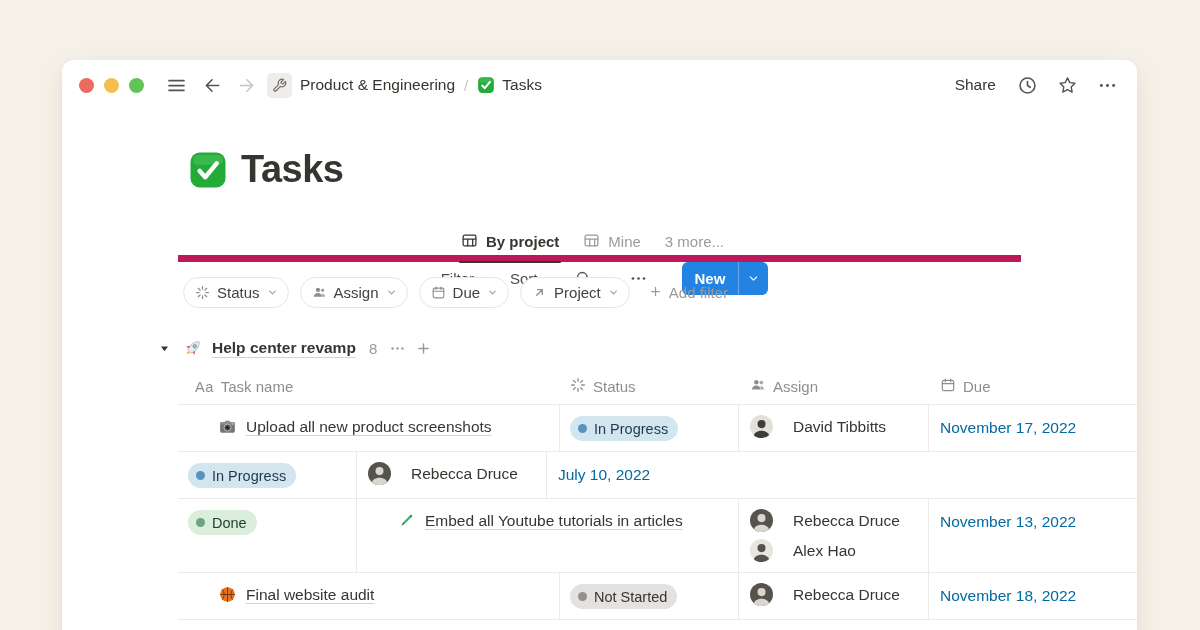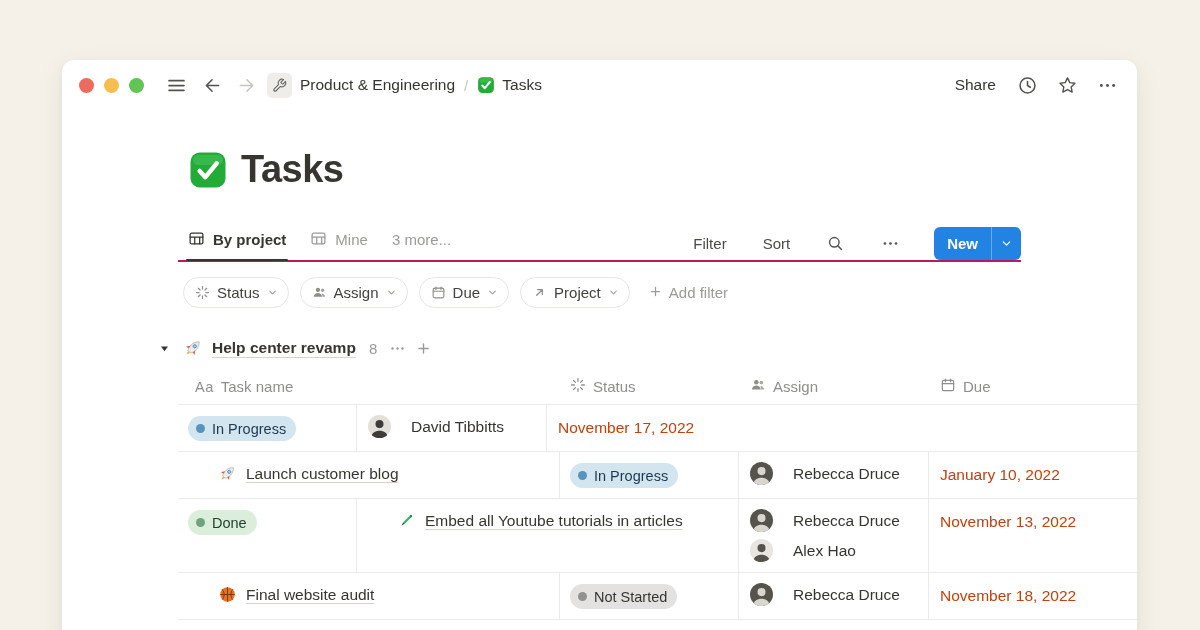--- a/index.html
+++ b/index.html
@@ -32,21 +32,21 @@
   .bc-page .pg-ic svg { width:18px; height:18px; display:block; }
   .tb-spacer { flex:1; }
   .share-btn { font-size:15.5px; color:#37352F; background:none; border:none; margin-right:21px; cursor:pointer; }
   .tb-right { display:flex; align-items:center; gap:19px; color:#46443F; }
   
   .content { padding:0 116px; }
   .title-row { display:flex; align-items:center; gap:13px; margin:38px 0 0 10px; }
   .title-icon svg { width:40px; height:40px; display:block; }
   .page-title { font-size:38px; font-weight:700; letter-spacing:-.5px; color:#37352F; }
   
-  .tabs-row { display:flex; align-items:flex-end; margin-top:30px; border-bottom:2px solid #be185d; height:41px; padding-left:10px; }
+  .tabs-row { display:flex; align-items:center; margin-top:30px; border-bottom:7px solid #be185d; height:41px; padding-left:10px;flex-direction:column; }
   .tab { display:flex; align-items:center; gap:8px; font-size:15px; height:41px; margin-right:24px; color:#9B9A97; position:relative; cursor:pointer; }
   .tab svg { width:17px; height:17px; }
   .tab.active { color:#37352F; font-weight:700; }
   .tab.active::after { content:""; position:absolute; left:-2px; right:-2px; bottom:-1px; height:2px; background:#37352F; border-radius:1px; }
   .view-controls { display:flex; align-items:center; gap:36px; color:#55534E; }
   .vc-label { font-size:15px; color:#4C4A45; cursor:pointer; }
   .view-controls .icon-btn svg { width:19px; height:19px; }
   .new-btn { display:flex; align-items:stretch; height:33px; border-radius:6px; overflow:hidden; background:#2383E2; color:#fff; margin-left:-2px; cursor:pointer; }
   .new-main { display:flex; align-items:center; padding:0 13px; font-size:15px; font-weight:700; }
   .new-divider { width:1px; background:rgba(255,255,255,.32); }
@@ -89,21 +89,21 @@
   .td-status { width:179px; border-right:1px solid #EBEAE8; padding-left:10px; padding-top:11px; }
   .pill { display:inline-flex; align-items:center; gap:7px; height:25px; padding:0 10px 0 8px; border-radius:13px; font-size:14.5px; white-space:nowrap; cursor:pointer; }
   .pill .dot { width:9px; height:9px; border-radius:50%; }
   .pill.blue  { background:#D3E5EF; color:#1A3A50;justify-content:center; }  .pill.blue .dot  { background:#5693BE; }
   .pill.green { background:#DBEDDB; color:#1F3D2B; }  .pill.green .dot { background:#6FA37F; }
   .pill.gray  { background:#E3E2E0; color:#37352F; }  .pill.gray .dot  { background:#93918D; }
   .td-assign { width:190px; border-right:1px solid #EBEAE8; padding-left:11px; display:flex; flex-direction:column; gap:7px; }
   .assignee { display:flex; align-items:center; gap:20px; font-size:15.5px; color:#37352F; cursor:pointer; }
   .avatar { width:23px; height:23px; border-radius:50%; overflow:hidden; flex:none; }
   .avatar svg { width:100%; height:100%; display:block; }
-  .td-due { width:208px; padding-left:11px; padding-top:11px; font-size:15.5px; color:#c2410c; line-height:1.5; cursor:pointer; }
+  .td-due { width:208px; padding-left:11px; padding-top:11px; font-size:15.5px; color:#0369a1; line-height:1.5; cursor:pointer; }
 </style>
 </head>
 <body style="background: rgb(245, 240, 232);">
 
 <div class="window">
 
   <div class="topbar">
     <div class="traffic">
       <span class="light" style="background:#EC6A5E"></span>
       <span class="light" style="background:#F5BE4F"></span>
@@ -348,20 +348,33 @@
           <div class="th c-due">
             <span><svg viewBox="0 0 24 24" fill="none" stroke="currentColor" stroke-width="1.8" stroke-linecap="round" stroke-linejoin="round">
                 <rect x="3.5" y="5" width="17" height="15.5" rx="2.5"></rect>
                 <path d="M3.5 10h17M8 3.2V7M16 3.2V7"></path>
               </svg></span>
             <span>Due</span>
           </div>
         </div>
       <div id="tbody-host">
           <div class="trow">
+            <div class="td td-name">
+              <span class="row-icon">
+                <svg viewBox="0 0 24 24">
+                  <path d="M8.3 6.8l1.2-2h5l1.2 2z" fill="#8A8A8A"></path>
+                  <rect x="2.7" y="6.6" width="18.6" height="13.2" rx="2" fill="#757575"></rect>
+                  <rect x="2.7" y="6.6" width="18.6" height="3" fill="#8E8E8E"></rect>
+                  <circle cx="12" cy="13.4" r="4.4" fill="#4E4E4E" stroke="#CFCFCF" stroke-width="1"></circle>
+                  <circle cx="12" cy="13.4" r="2" fill="#242424"></circle>
+                  <rect x="17.4" y="8.1" width="2.6" height="1.5" rx=".75" fill="#DADADA"></rect>
+                </svg>
+              </span>
+              <span class="name-text">Upload all new product screenshots</span>
+            </div>
             <div class="td td-status"><span class="pill blue">
                 <span class="dot blue"></span>
                 <span>In Progress</span>
               </span></div>
             <div class="td td-assign">
               <div class="assignee">
                 <span class="avatar">
                   <svg viewBox="0 0 24 24">
                     <rect width="24" height="24" fill="#E3E0DA"></rect>
                     <circle cx="12" cy="9.5" r="4.2" fill="#3E3C38"></circle>
@@ -369,52 +382,38 @@
                   </svg>
                 </span>
                 <span>David Tibbitts</span>
               </div>
             </div>
             <div class="td td-due">
               <div>November 17, 2022</div>
             </div>
           </div>
           <div class="trow">
-            <div class="td td-name">
-              <span class="row-icon">
-                <svg viewBox="0 0 24 24">
-                  <g transform="rotate(45 12 12)">
-                    <path d="M12 1.6c2.7 2.1 4.2 5.7 4.2 9.4 0 2.6-.7 5.2-1.9 7.3H9.7C8.5 16.2 7.8 13.6 7.8 11c0-3.7 1.5-7.3 4.2-9.4z" fill="#ECECEC" stroke="#AFAFAF" stroke-width=".9"></path>
-                    <circle cx="12" cy="9" r="2" fill="#8FD0F0" stroke="#4A7E9E" stroke-width=".9"></circle>
-                    <path d="M8 12.2l-3.2 4.4 3.6-.7z" fill="#E25A4A"></path>
-                    <path d="M16 12.2l3.2 4.4-3.6-.7z" fill="#E25A4A"></path>
-                    <path d="M10.4 18.8h3.2L12 22.8z" fill="#F6A623"></path>
-                  </g>
-                </svg>
-              </span>
-              <span class="name-text">Launch customer blog</span>
-            </div>
             <div class="td td-status"><span class="pill blue">
                 <span class="dot blue"></span>
                 <span>In Progress</span>
               </span></div>
             <div class="td td-assign">
               <div class="assignee">
                 <span class="avatar">
                   <svg viewBox="0 0 24 24">
                     <rect width="24" height="24" fill="#56534D"></rect>
                     <circle cx="12" cy="9.5" r="4.2" fill="#D9D6D0"></circle>
                     <path d="M3 24c.8-5 4.3-7.6 9-7.6s8.2 2.6 9 7.6z" fill="#D9D6D0"></path>
                   </svg>
                 </span>
                 <span>Rebecca Druce</span>
               </div>
             </div>
             <div class="td td-due">
-              <div>January 10, 2022</div>
+              <div>July 10, 2022</div>
             </div>
           </div>
           <div class="trow">
             <div class="td td-status"><span class="pill green">
                 <span class="dot green"></span>
                 <span>Done</span>
               </span></div>
             <div class="td td-name">
               <span class="row-icon">
                 <svg viewBox="0 0 24 24">

